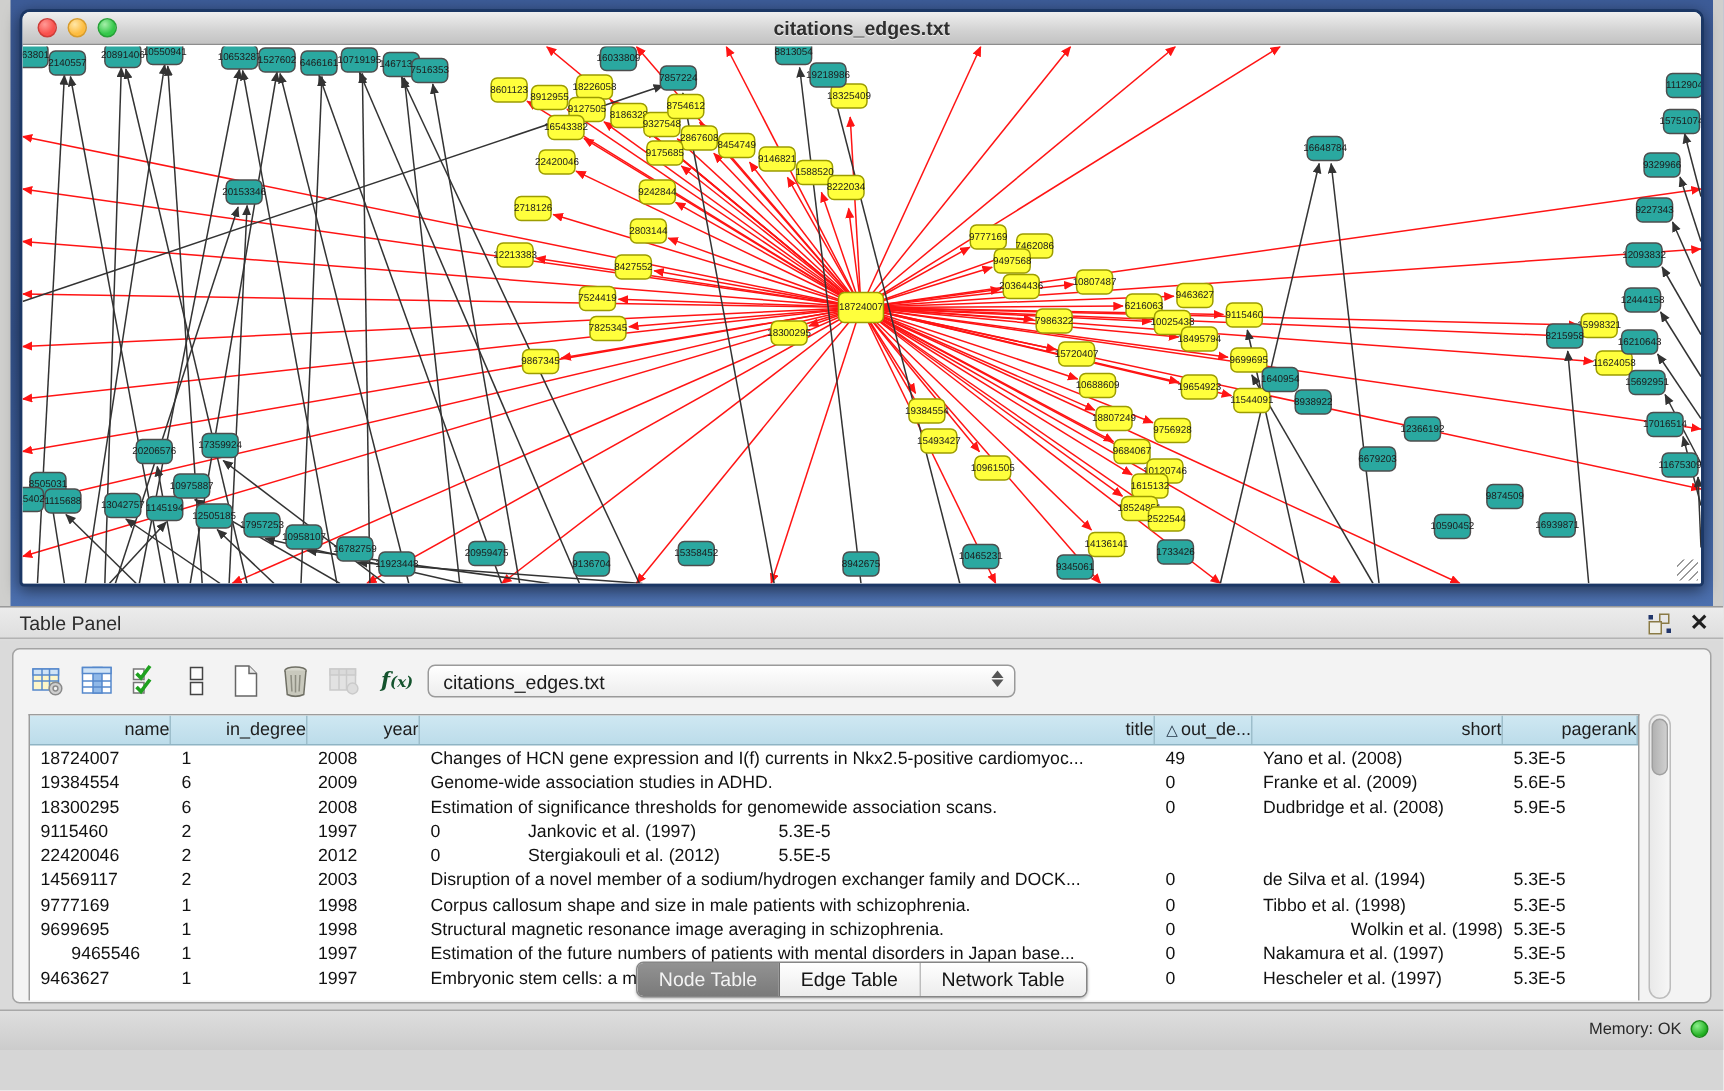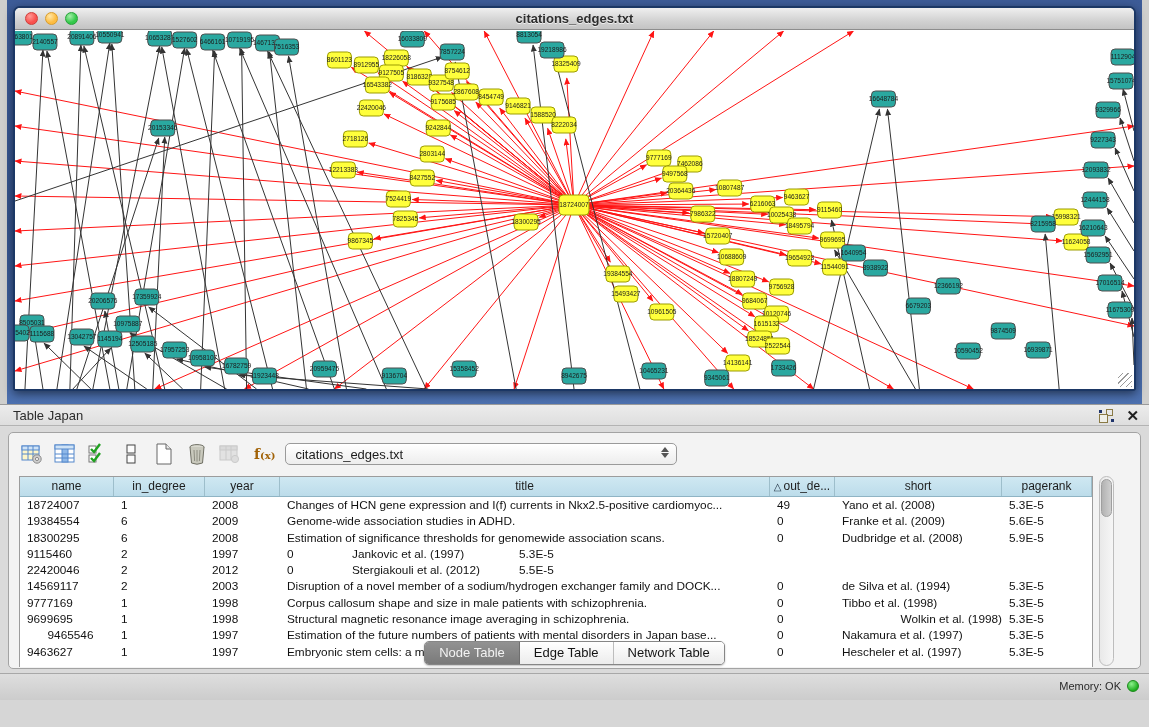--- a/index.html
+++ b/index.html
@@ -45,36 +45,36 @@
   .float-ic .dot { position:absolute; width:3px; height:3px; background:#20356b; }
   .float-ic .d1{ left:0; top:2px; } .float-ic .d2{ right:0; bottom:1px; }
   .close-ic { font-size:15px; font-weight:bold; color:#1f1f1f; line-height:15px; cursor:pointer; }
 
   .panel-body { position:absolute; top:23px; left:0; right:0; bottom:27px; background:#dadada; }
   .panel-card { position:absolute; left:8px; right:8px; top:5px; height:237px;
     background:#f3f3f3; border:1px solid #a3a3a3; border-radius:5px; }
 
   .toolbar { position:absolute; top:7px; left:10px; right:10px; height:28px; display:flex; align-items:center; }
   .tb-btn { width:26px; height:24px; margin-right:7px; display:flex; align-items:center; justify-content:center; cursor:pointer; }
-  .fx { font-family:"DejaVu Serif", serif; font-weight:bold; font-size:14px; color:#a16207;
+  .fx { font-family:"DejaVu Serif", serif; font-style:italic; font-weight:bold; font-size:14px; color:#14532d;
     margin:0 10px 0 4px; cursor:pointer;text-align:center; }
   .fx .small { font-size:10px; }
   .combo { width:392px; height:22px; border:1px solid #9a9a9a; border-radius:5px;
     background:linear-gradient(180deg,#ffffff,#ededed); display:flex; align-items:center;
     padding:0 6px 0 9px; font-size:13px; color:#1c1c1c; position:relative; cursor:pointer;
     box-shadow:inset 0 1px 0 #fff; }
   .combo .arrows { position:absolute; right:7px; top:3px; display:flex; flex-direction:column; gap:1px; }
   .combo .arr-up { width:0; height:0; border-left:4px solid transparent; border-right:4px solid transparent; border-bottom:5px solid #555; }
   .combo .arr-dn { width:0; height:0; border-left:4px solid transparent; border-right:4px solid transparent; border-top:5px solid #555; }
 
   .tablegrid { position:absolute; top:43px; left:10px; width:1074px; bottom:1px;
     background:#fff; border:1px solid #9c9c9c; border-bottom:none; overflow:hidden; }
   .thead { display:flex; height:20px; background:linear-gradient(180deg,#cfe8f2,#bcdcea);
     border-bottom:1px solid #8fb4c4; }
-  .th { font-size:12px; color:#1d1d1d; text-align:center; line-height:19px;
+  .th { font-size:12px; color:#1d1d1d; text-align:right; line-height:19px;
     border-right:1px solid #9dbecb; overflow:hidden; white-space:nowrap; cursor:pointer; }
   .th .sortmark { font-size:10px; color:#234; margin-right:2px; }
   .tbody .tr { display:flex; height:16.3px; }
   .td { font-size:11.8px; color:#111; line-height:16px; padding-left:7px;
     overflow:hidden; white-space:nowrap; }
   .vscroll { position:absolute; top:43px; right:26px; width:15px; bottom:2px;
     background:linear-gradient(90deg,#e9e9e9,#f6f6f6); border:1px solid #bdbdbd; border-radius:8px; }
   .vthumb { position:absolute; top:2px; left:1px; width:11px; height:38px; border-radius:6px;
     background:linear-gradient(90deg,#b2b2b2,#cfcfcf); border:1px solid #9f9f9f; cursor:pointer; }
 
@@ -477,21 +477,21 @@
             <rect x="1013" y="311" width="24" height="16" rx="4" fill="#2aa8a0" stroke="#4d4d4d" stroke-width="1"></rect>
             <text x="1025" y="321" text-anchor="middle" font-size="6.6" fill="#1c1c1c" font-family="&quot;Liberation Sans&quot;,sans-serif">16939871</text>
           </svg>
         <div class="resize-grip"></div>
       </div>
     </div>
   </div>
 
   <div class="table-panel">
     <div class="panel-header">
-      <div class="ph-title">Table Japan</div>
+      <div class="ph-title">Table Panel</div>
       <div class="ph-icons">
         <div class="float-ic">
           <span class="dot d1"></span>
             <span class="sq2"></span>
             <span class="sq1"></span>
             <span class="dot d2"></span>
         </div>
         <div class="close-ic">✕</div>
       </div>
     </div>

